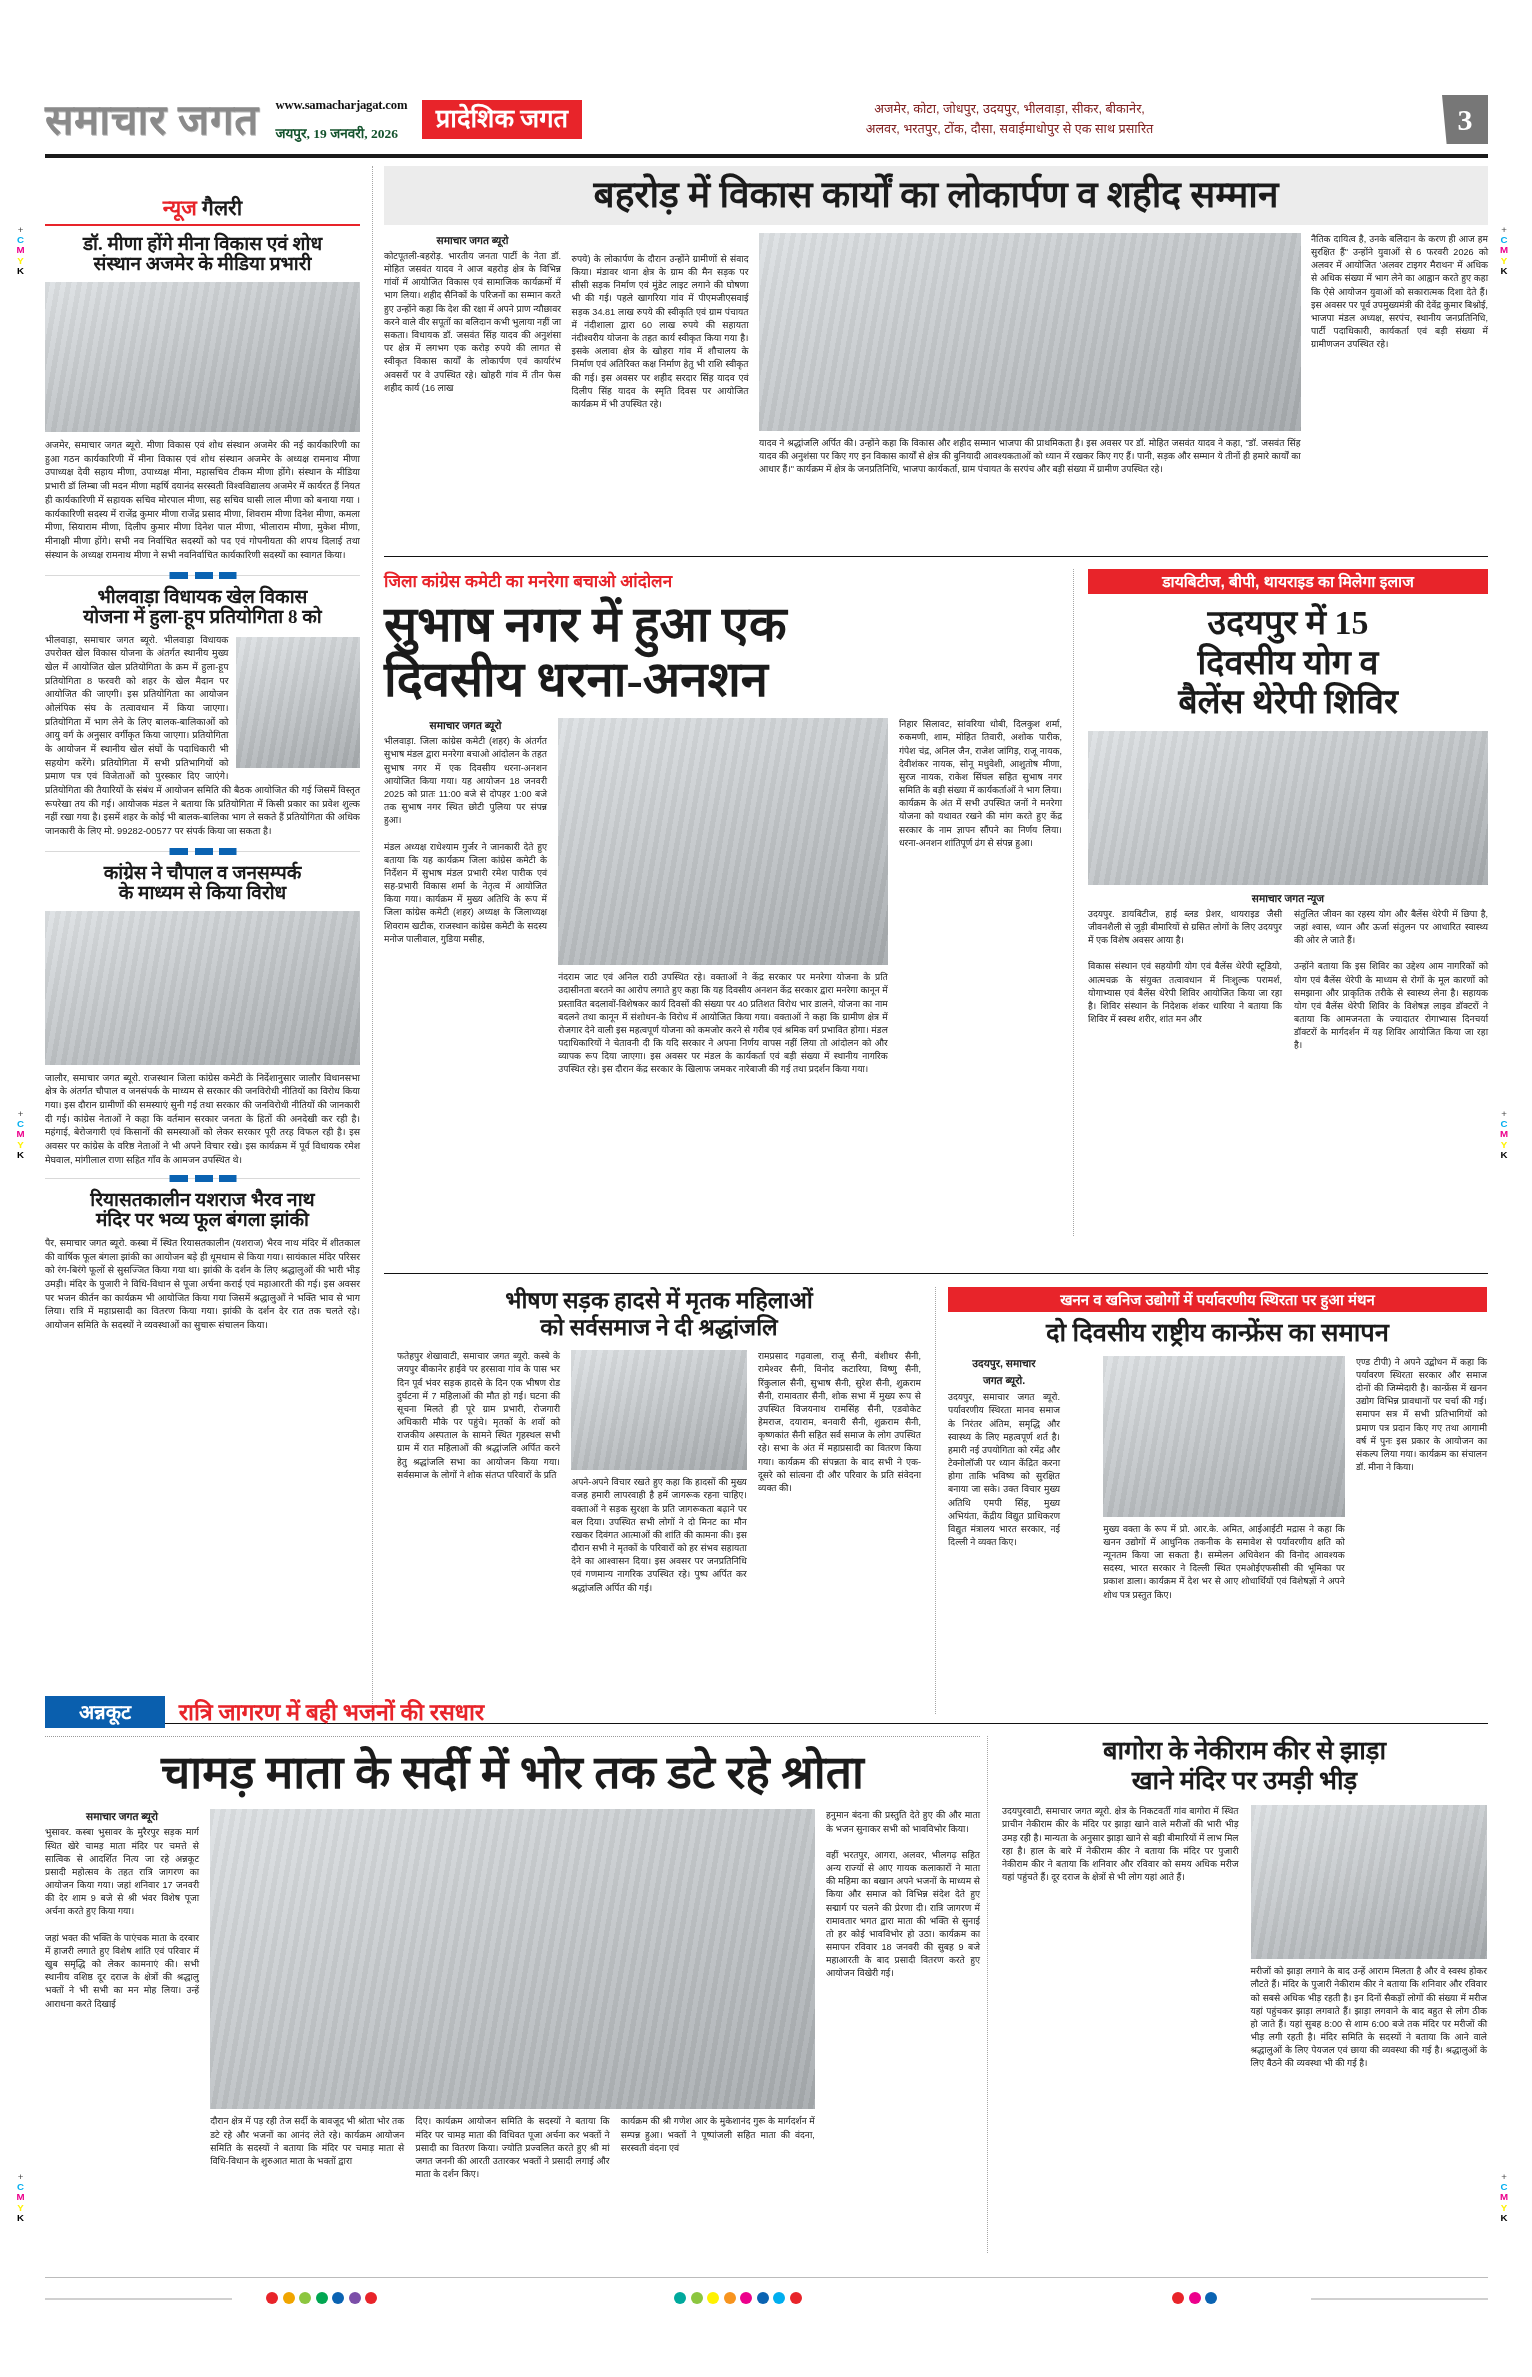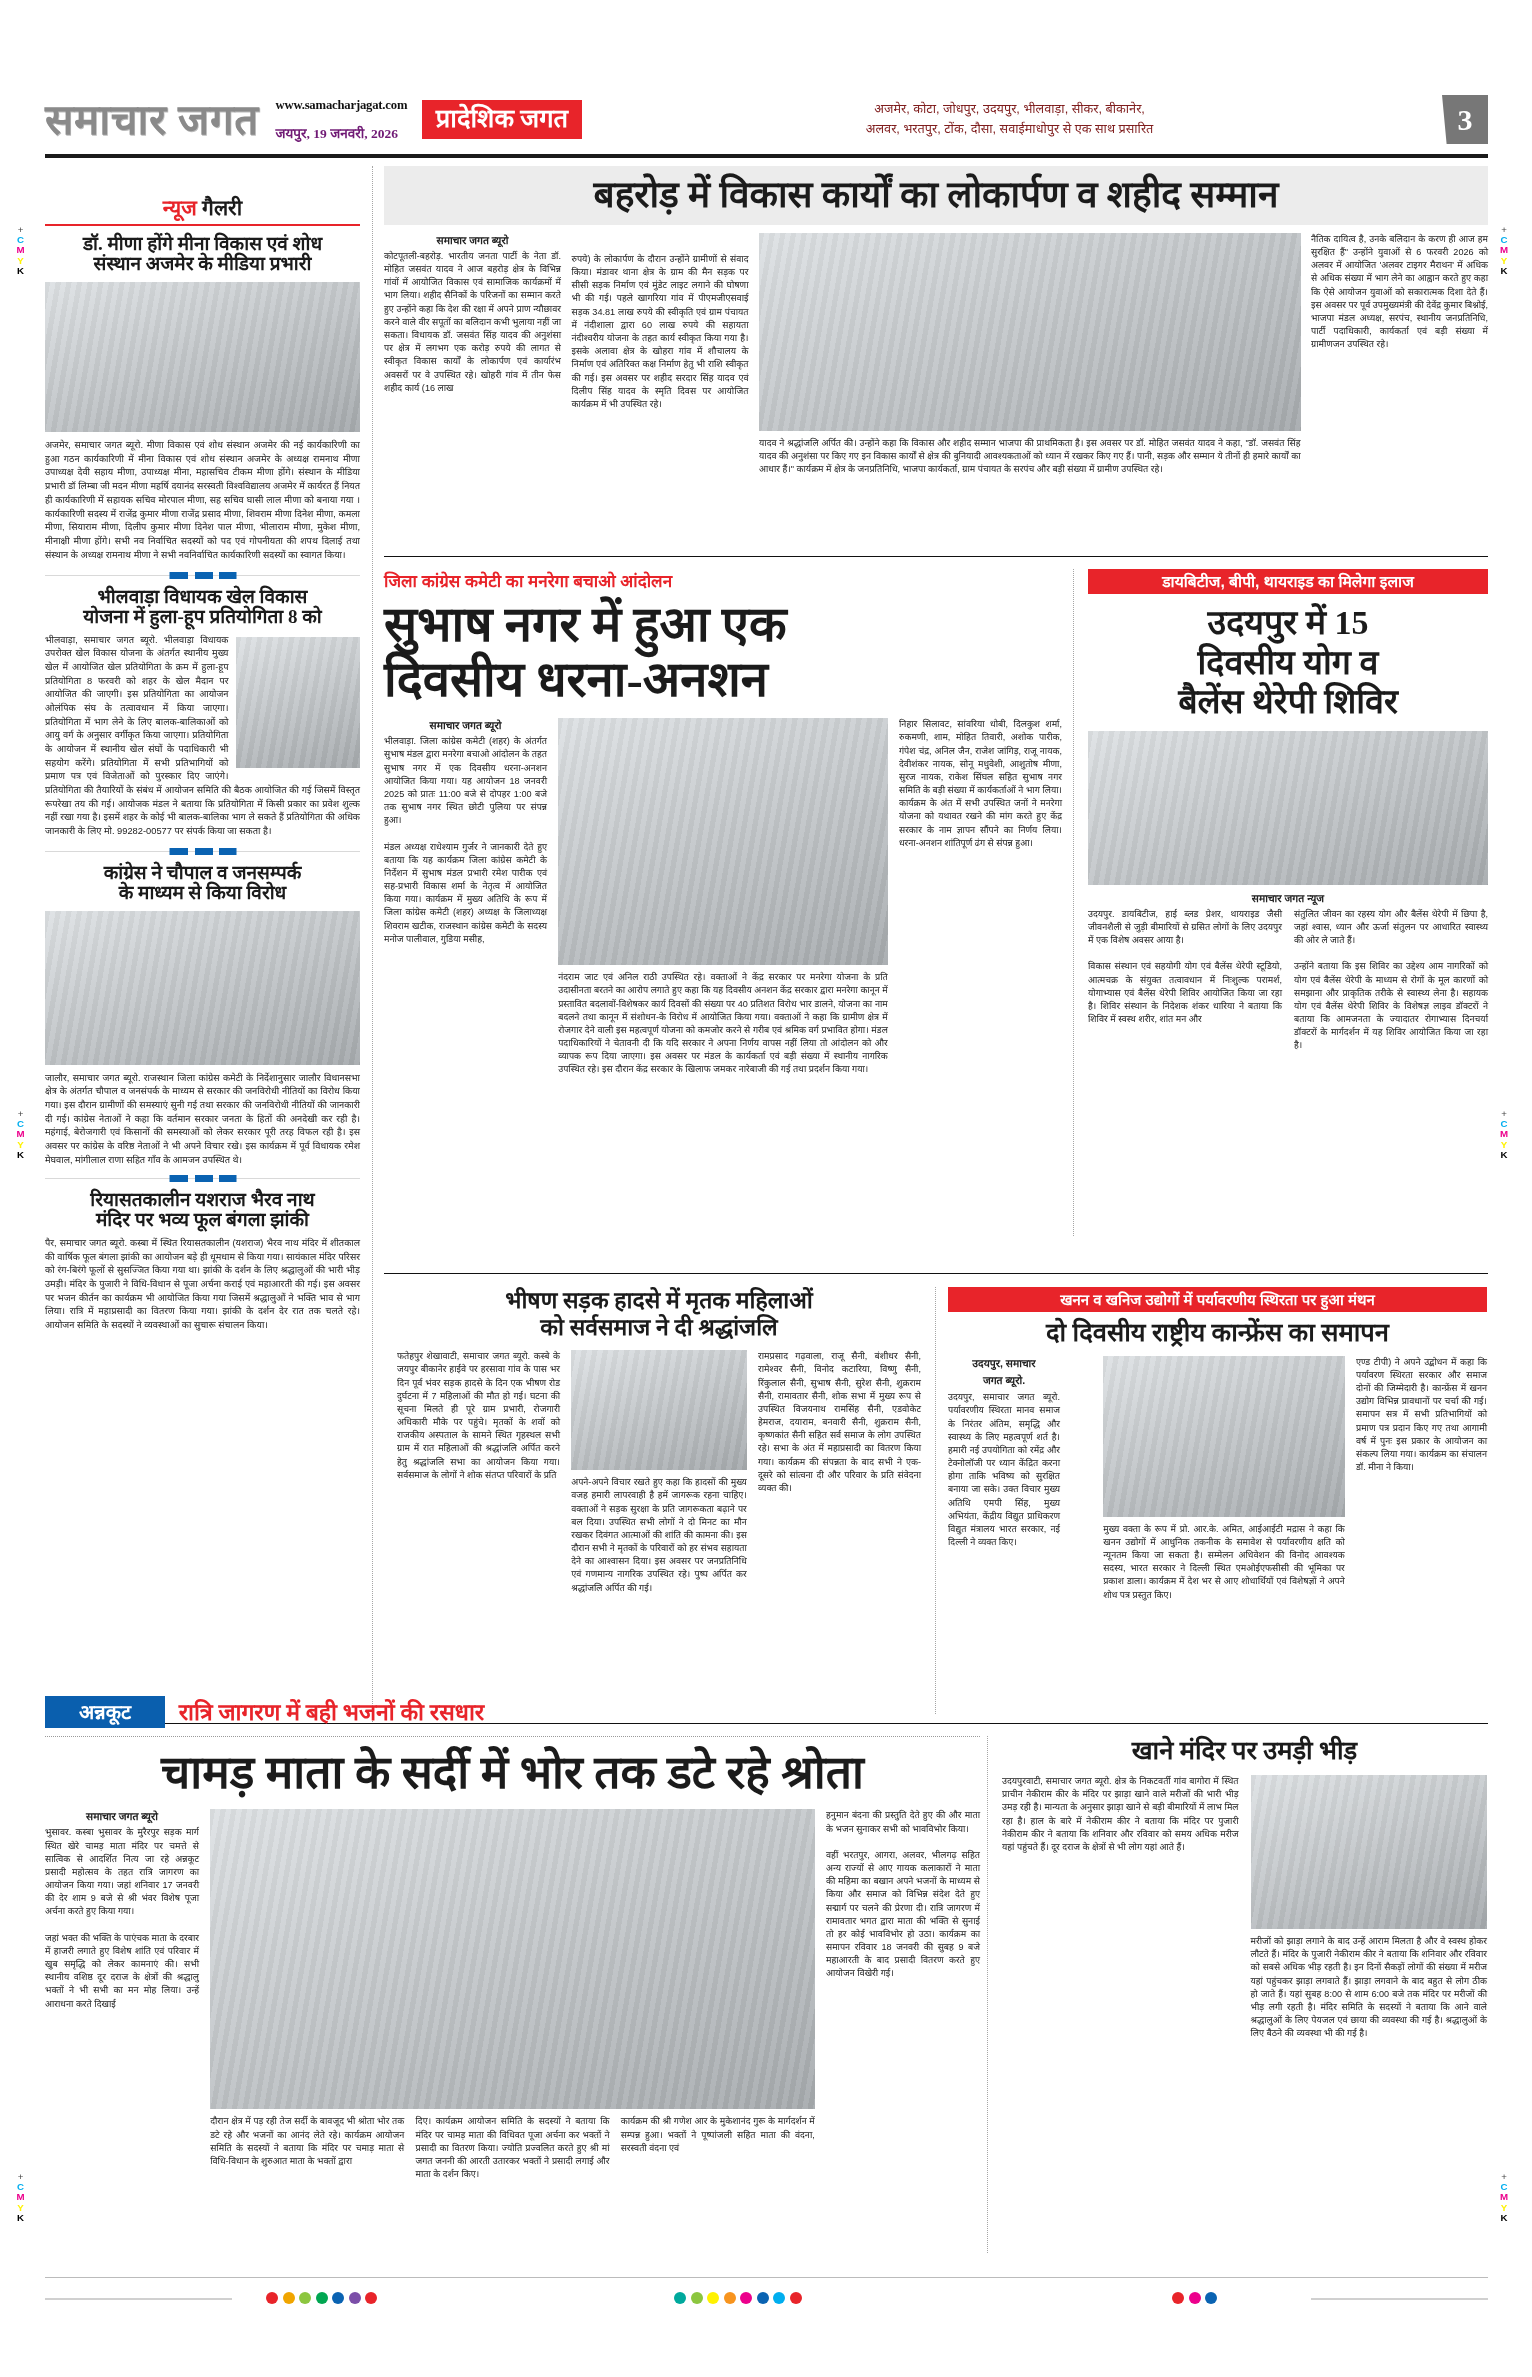--- a/index.html
+++ b/index.html
@@ -55,21 +55,21 @@
     padding-right: 13.5px;
     text-shadow: 0.7px 0.7px 0 #bdbdbd;
     white-space: nowrap;
   }
   .logo-meta {
     display:flex; flex-direction: column; justify-content: center;
     padding: 0 10.5px 0 3px;
     font-family: "Liberation Serif", serif;
   }
   .logo-url { font-size: 12.7px; font-weight: bold; color:#111; letter-spacing:-0.2px; white-space:nowrap;}
-  .logo-date { font-size: 13.5px; font-weight: bold; color:#701a75; margin-top:11px; white-space:nowrap;}
+  .logo-date { font-size: 13.5px; font-weight: bold; color:#14532d; margin-top:11px; white-space:nowrap;}
   .section-flag {
     background: #e8242a;
     color: #fff;
     font-family: "Liberation Serif", serif;
     font-weight: bold;
     font-size: 25.5px;
     padding: 6px 13.5px 7.5px 13.5px;
     line-height: 1;
     white-space: nowrap;
     margin-left: 4.5px;
@@ -423,20 +423,21 @@
 
 वहीं भरतपुर, आगरा, अलवर, भीलगढ़ सहित अन्य राज्यों से आए गायक कलाकारों ने माता की महिमा का बखान अपने भजनों के माध्यम से किया और समाज को विभिन्न संदेश देते हुए सद्मार्ग पर चलने की प्रेरणा दी। रात्रि जागरण में रामावतार भगत द्वारा माता की भक्ति से सुनाई तो हर कोई भावविभोर हो उठा। कार्यक्रम का समापन रविवार 18 जनवरी की सुबह 9 बजे महाआरती के बाद प्रसादी वितरण करते हुए आयोजन विखेरी गई।</div>
       </div>
     </div>
   </div>
 
   <div style="position:absolute; left:987px; top:1736px; width:0; height:517px; border-left:1.5px dotted #a5a5a5;"></div>
 
   <div style="position:absolute; left:1002px; top:1736px; width:485px;">
     <div class="hl" style="font-size:25.5px; line-height:1.18;">
+      <div>बागोरा के नेकीराम कीर से झाड़ा</div>
       <div>खाने मंदिर पर उमड़ी भीड़</div>
     </div>
     <div style="display:flex; gap:12px; margin-top:9px;">
       <div style="flex:1;">
         <div class="body-txt" style="font-size:9.1px; line-height:1.45;">उदयपुरवाटी, समाचार जगत ब्यूरो. क्षेत्र के निकटवर्ती गांव बागोरा में स्थित प्राचीन नेकीराम कीर के मंदिर पर झाड़ा खाने वाले मरीजों की भारी भीड़ उमड़ रही है। मान्यता के अनुसार झाड़ा खाने से बड़ी बीमारियों में लाभ मिल रहा है। हाल के बारे में नेकीराम कीर ने बताया कि मंदिर पर पुजारी नेकीराम कीर ने बताया कि शनिवार और रविवार को समय अधिक मरीज यहां पहुंचते हैं। दूर दराज के क्षेत्रों से भी लोग यहां आते हैं।</div>
       </div>
       <div style="flex:1;">
         <div class="photo" style="height:154px; margin-bottom:6px;"></div>
         <div class="body-txt" style="font-size:9.1px; line-height:1.45;">मरीजों को झाड़ा लगाने के बाद उन्हें आराम मिलता है और वे स्वस्थ होकर लौटते हैं। मंदिर के पुजारी नेकीराम कीर ने बताया कि शनिवार और रविवार को सबसे अधिक भीड़ रहती है। इन दिनों सैकड़ों लोगों की संख्या में मरीज यहां पहुंचकर झाड़ा लगवाते हैं। झाड़ा लगवाने के बाद बहुत से लोग ठीक हो जाते हैं। यहां सुबह 8:00 से शाम 6:00 बजे तक मंदिर पर मरीजों की भीड़ लगी रहती है। मंदिर समिति के सदस्यों ने बताया कि आने वाले श्रद्धालुओं के लिए पेयजल एवं छाया की व्यवस्था की गई है। श्रद्धालुओं के लिए बैठने की व्यवस्था भी की गई है।</div>
       </div>

